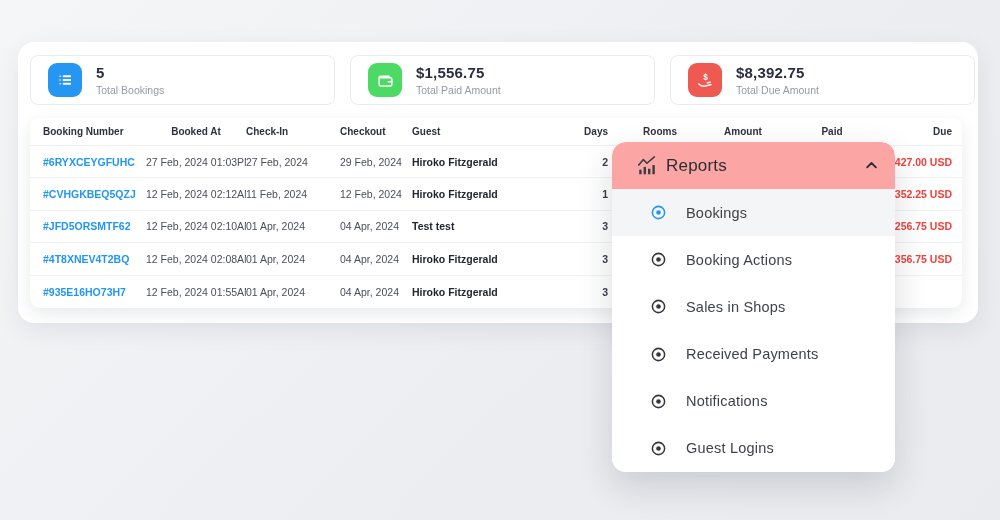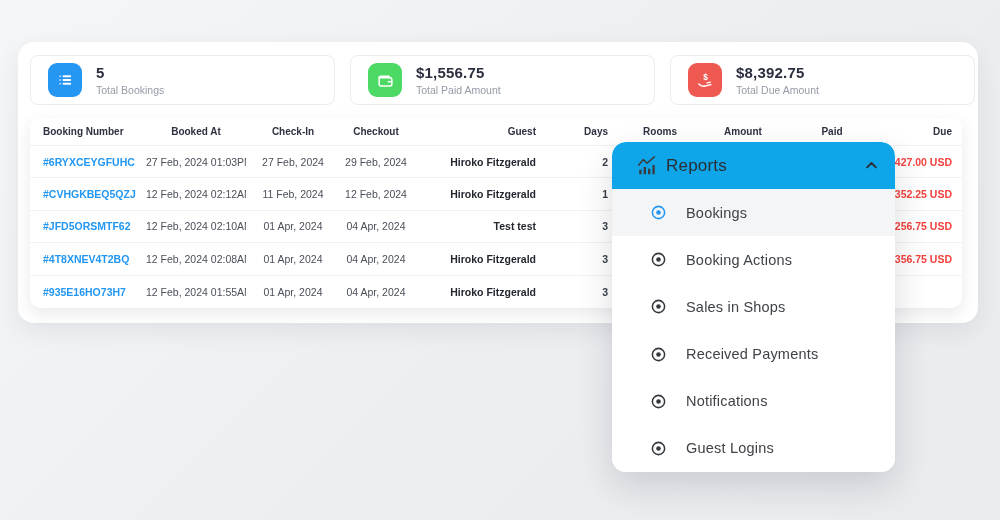--- a/index.html
+++ b/index.html
@@ -44,23 +44,23 @@
     z-index:1; overflow:hidden;
   }
   .tr { display:flex; align-items:center; height:32.4px; border-bottom:1px solid #f1f2f4; }
   .tr:last-child { border-bottom:none; }
   .thead-row { height:28px; border-bottom:1px solid #eef0f2; }
   .td, .th { font-size:10.5px; overflow:hidden; white-space:nowrap; }
   .th { font-weight:700; color:#2d3140; font-size:10px; }
   
   .c0{width:116px; text-align:left; padding-left:13px;}
   .c1{width:100px; text-align:center;}
-  .c2{width:94px;  text-align:center;}
-  .c3{width:72px;  text-align:center;}
-  .c4{width:124px; text-align:right;}
+  .c2{width:94px;  }
+  .c3{width:72px;  text-align:left;}
+  .c4{width:124px; text-align:left;}
   .c5{width:94px;  text-align:right; padding-right:22px;}
   .c6{width:60px;  text-align:center;}
   .c7{width:106px; text-align:center;}
   .c8{width:72px;  text-align:center;}
   .c9{width:94px;  text-align:right; padding-right:10px;}
   .cell-booking { color:#2196f3; font-weight:700; }
   .cell-date { color:#4b4f5a; font-weight:500; }
   .cell-guest { color:#23262f; font-weight:700; }
   .cell-days { color:#383c46; font-weight:600; }
   .cell-due { font-weight:700; }
@@ -68,21 +68,21 @@
   .due-dark { color:#20232e;margin-top:48px; }
 
   
   .dropdown {
     position:absolute; left:612px; top:142px; width:283px; height:330px;
     background:#fff; border-radius:14px;
     box-shadow:0 14px 34px rgba(30,35,50,.16);
     z-index:5; display:flex; flex-direction:column; overflow:hidden;
   }
   .dropdown-header {
-    height:47px; background:#0ea5e9; border-radius:14px 14px 0 0;
+    height:47px; background:#fca5a5; border-radius:14px 14px 0 0;
     display:flex; align-items:center; padding:0 16px 0 24px; gap:8px;
     cursor:pointer; flex:0 0 47px;
   }
   .dropdown-title { font-size:17px; color:#2b2e33; font-weight:500; letter-spacing:.2px; }
   .dropdown-header .spacer { flex:1; }
   .dropdown-items { flex:1; display:flex; flex-direction:column; }
   .dropdown-item {
     flex:1; display:flex; align-items:center; gap:19px; padding-left:38px;
     cursor:pointer; background:#fff;
   }

